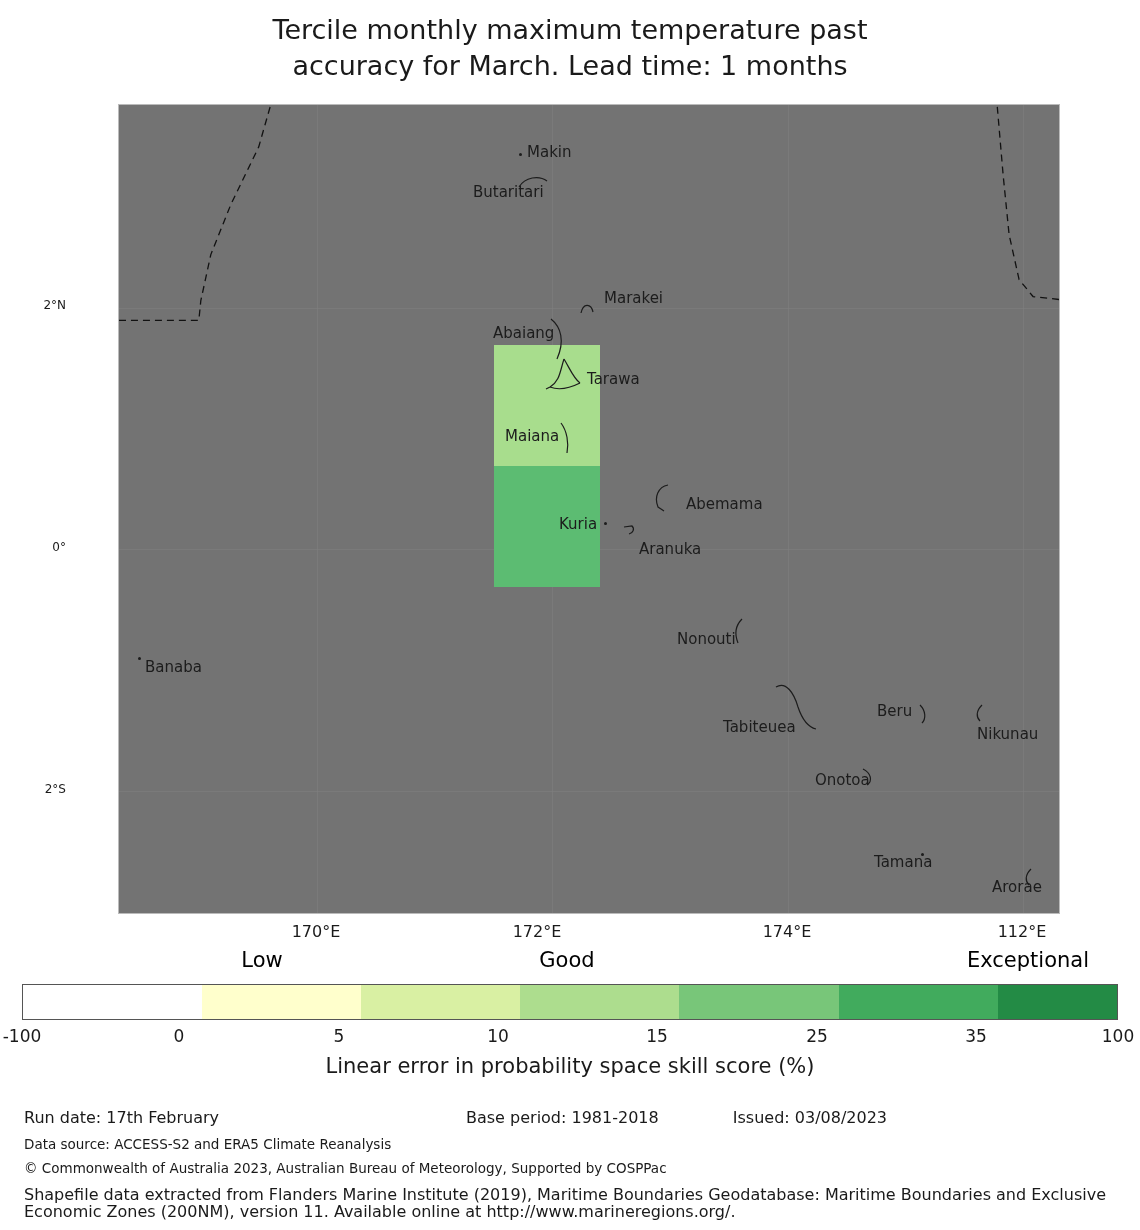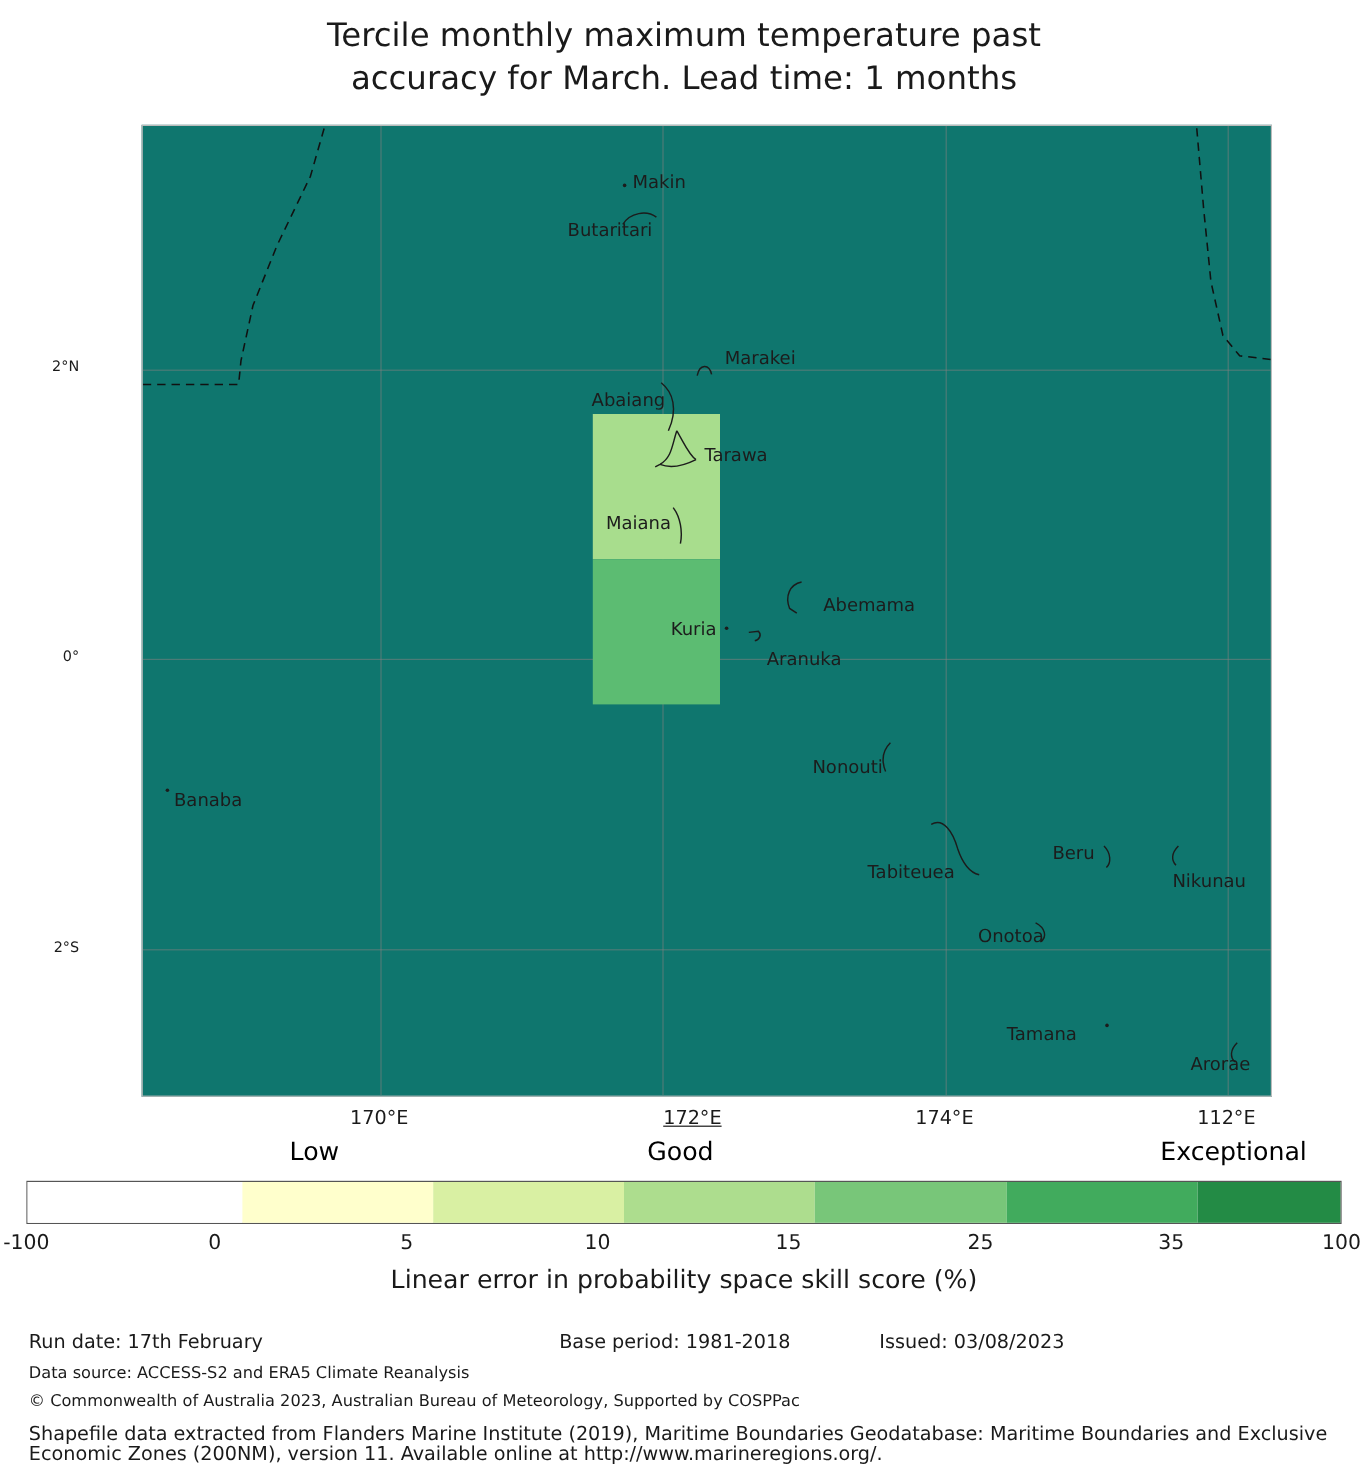--- a/index.html
+++ b/index.html
@@ -28,21 +28,21 @@
     color: #1a1a1a;
   }
 
   
   #map-panel {
     position: absolute;
     left: 118px;
     top: 104px;
     width: 942px;
     height: 810px;
-    background: #0f766e;
+    background: #737373;
     overflow: hidden;
     border: 1px solid #bbbbbb;
     box-sizing: border-box;
   }
   .grid-line {
     position: absolute;
     background: #808080;
     opacity: 0.55;
   }
   .grid-v { width: 1px; height: 100%; top: 0; }
@@ -281,36 +281,36 @@
   <div class="island-label" style="left:858px; top:620px;">Nikunau</div>
 
   <div class="island" style="left:740px; top:662px;">
     <svg width="18" height="20">
         <path d="M4,2 C12,6 14,14 8,18"></path>
       </svg>
   </div>
   <div class="island-label" style="left:696px; top:666px;">Onotoa</div>
 
   <div class="dot" style="left:802px; top:748px;"></div>
-  <div class="island-label" style="left:720px; top:748px;">Tamana</div>
+  <div class="island-label" style="left:755px; top:748px;">Tamana</div>
 
   <div class="island" style="left:902px; top:762px;">
     <svg width="14" height="20">
         <path d="M10,2 C4,8 4,14 8,18"></path>
       </svg>
   </div>
   <div class="island-label" style="left:873px; top:773px;">Arorae</div>
 </div>
 
 <div class="ytick" style="top:298px;">2°N</div>
 <div class="ytick" style="top:540px;">0°</div>
 <div class="ytick" style="top:782px;">2°S</div>
 
 <div class="xtick" style="left:271px;">170°E</div>
-<div class="xtick" style="left:532px;text-decoration:underline;">172°E</div>
+<div class="xtick" style="left:492px;">172°E</div>
 <div class="xtick" style="left:742px;">174°E</div>
 <div class="xtick" style="left:977px;">112°E</div>
 
 <div class="qual" style="left:202px; width:120px;">Low</div>
 <div class="qual" style="left:507px; width:120px;">Good</div>
 <div class="qual" style="left:948px; width:160px;">Exceptional</div>
 
 <div id="colorbar">
   <div class="swatch" style="flex:0 0 16.36%; background:#ffffff;"></div>
   <div class="swatch" style="flex:0 0 14.55%; background:#ffffcc;"></div>

